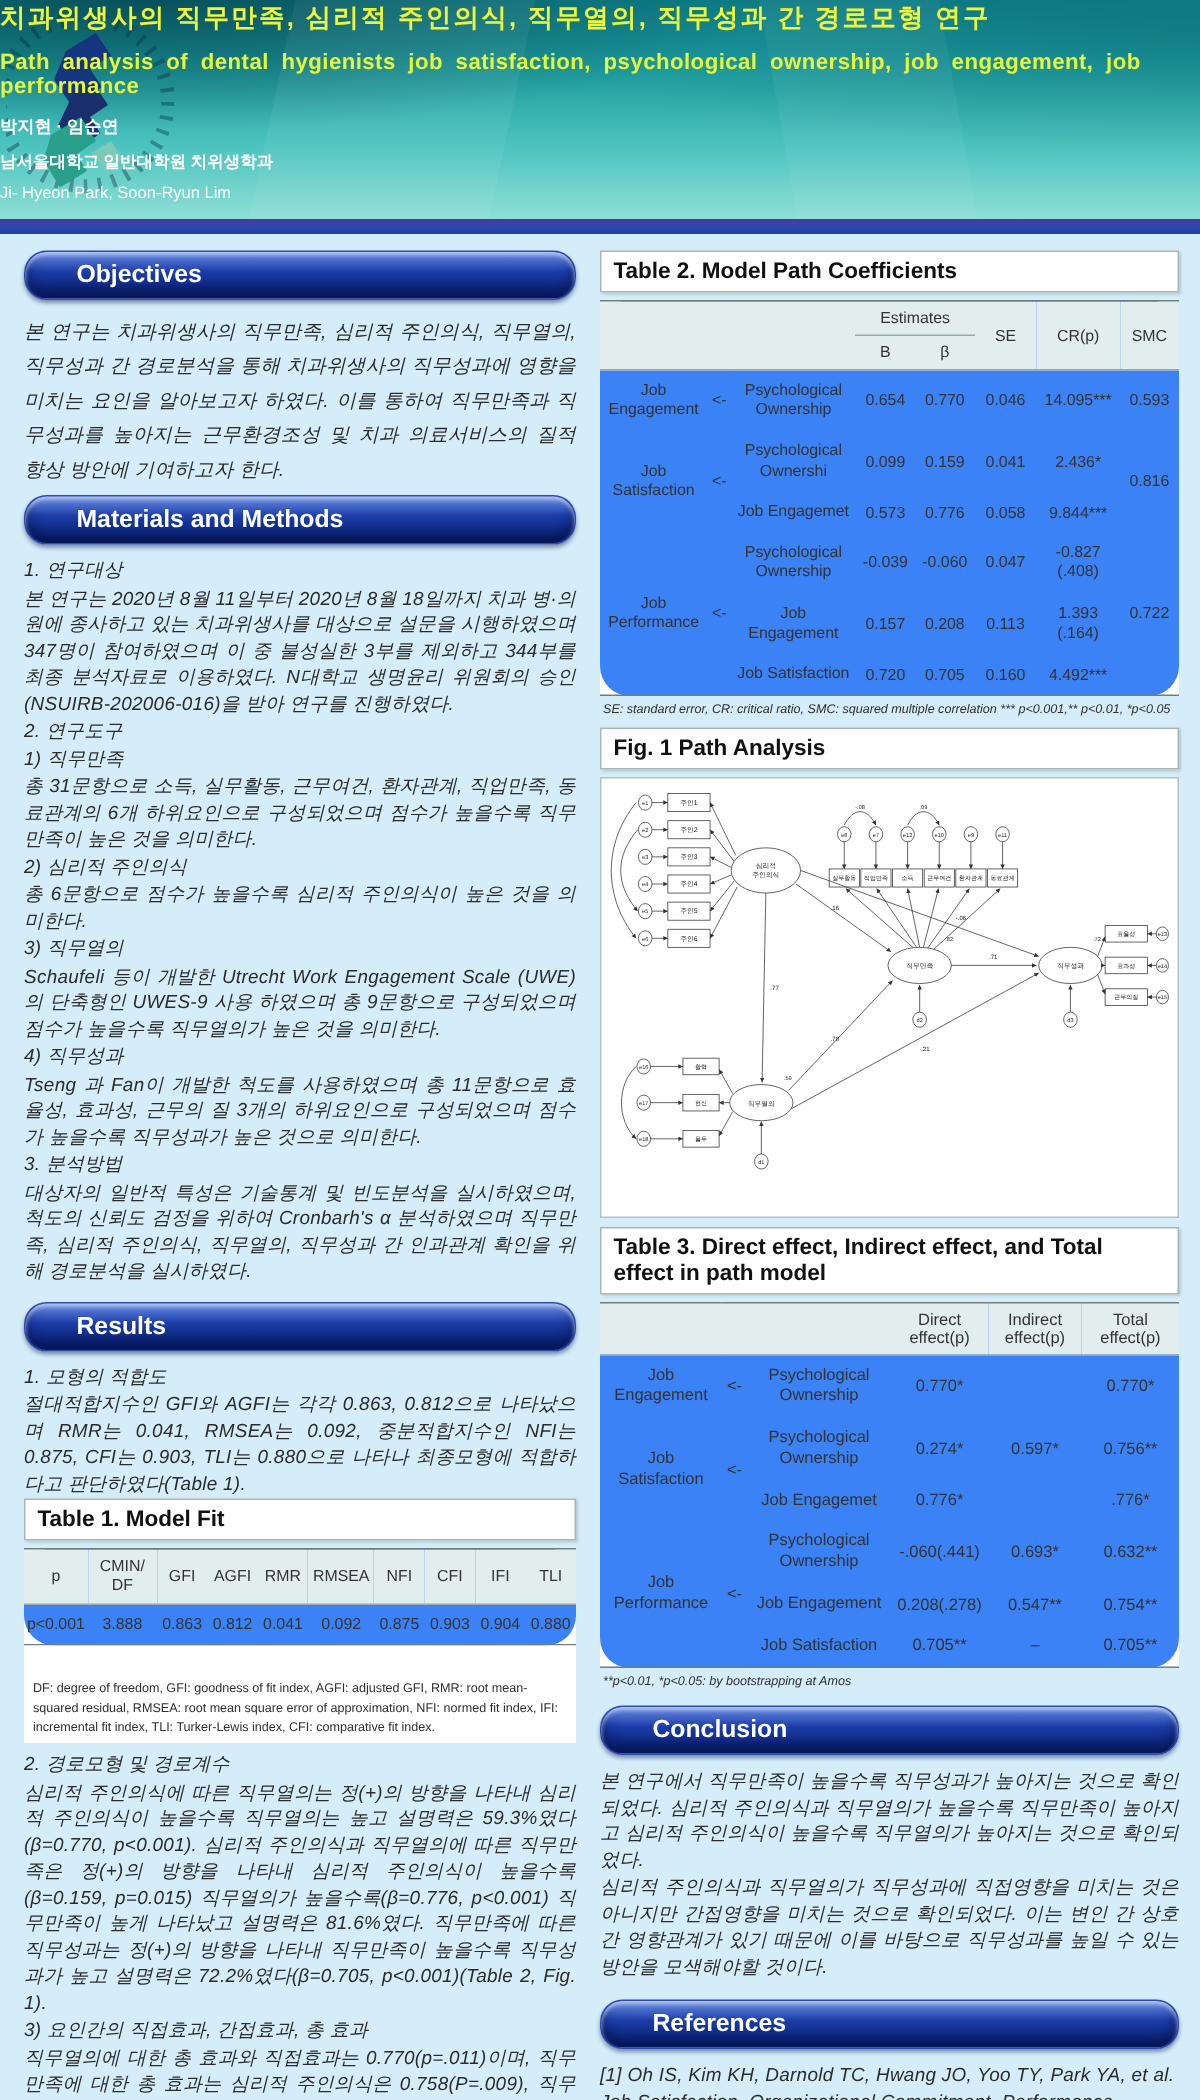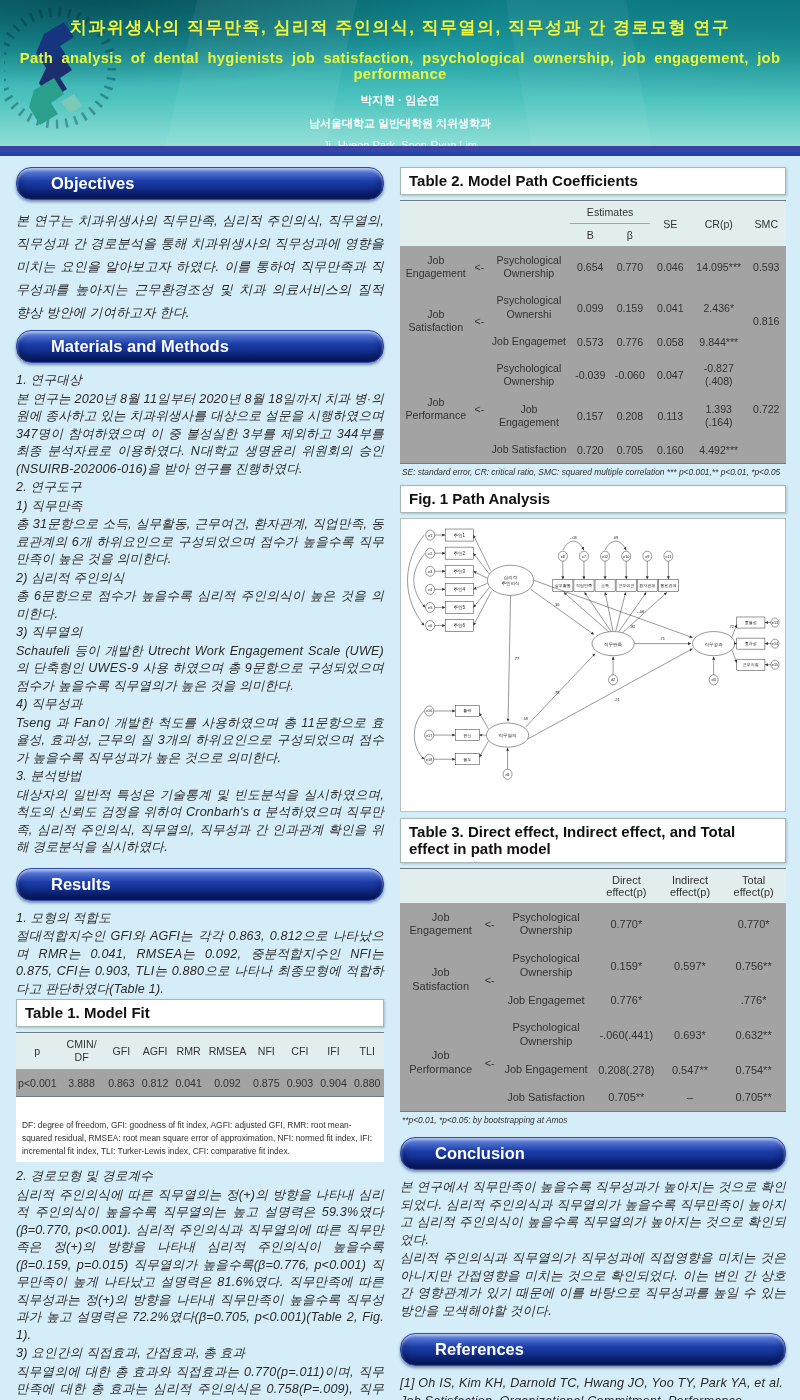--- a/index.html
+++ b/index.html
@@ -7,21 +7,21 @@
     font-family:"Liberation Sans","DejaVu Sans",sans-serif;color:#222;overflow:hidden;}
 
   
   .hdr{position:relative;height:146px;overflow:hidden;
     background:
       radial-gradient(ellipse at 12% 0%, rgba(4,55,66,.65), transparent 42%),
       radial-gradient(ellipse at 100% 15%, rgba(8,90,100,.35), transparent 45%),
       linear-gradient(180deg,#0e828a 0%,#1f9fa2 32%,#4ec4bf 68%,#8fdfd6 100%);}
   .hdr-facet1{position:absolute;left:180px;top:-20px;width:160px;height:200px;background:rgba(255,255,255,.06);transform:skewX(-12deg);}
   .hdr-facet2{position:absolute;left:520px;top:-20px;width:120px;height:200px;background:rgba(255,255,255,.05);transform:skewX(10deg);}
-  .hdr-inner{position:relative;text-align:center;padding-top:16px;z-index:2;}
+  .hdr-inner{position:relative;z-index:2;}
   .t-ko{font-size:17px;font-weight:bold;color:#edf43b;letter-spacing:1.5px;}
   .t-en{font-size:14.8px;font-weight:bold;color:#e6f63c;margin-top:11px;letter-spacing:.3px;word-spacing:4px;}
   .a-ko{margin-top:11px;font-size:11.5px;font-weight:bold;color:#fff;}
   .af-ko{margin-top:8px;font-size:11px;color:#fff;font-weight:bold;}
   .a-en{margin-top:8px;font-size:11px;font-weight:normal;color:#fff;}
   .logo{position:absolute;left:4px;top:2px;z-index:1;}
   .hdr-bar{height:10px;background:linear-gradient(180deg,#4a3a9c 0%,#2b49ae 55%,#23409e 100%);}
 
   
   .cols{display:flex;gap:16px;padding:11px 14px 0 16px;}
@@ -42,22 +42,22 @@
   .refs{text-align:left;}
   .refs p{margin:0 0 3px 0;line-height:17.8px;}
   .gap6{height:6px;} .gap10{height:10px;} .gap12{height:12px;}
 
   
   .ttitle{background:#fff;border:1px solid #a8b6b6;box-shadow:1px 1px 2px rgba(110,130,130,.4);
     padding:4px 8px 5px 8px;font-weight:bold;font-size:15px;color:#111;margin-bottom:5px;}
 
   
   .tpanel{background:#fff;}
-  table.data-t{width:100%;border-collapse:collapse;font-size:10.6px;color:#333;background:#a3a3a3;
-    border-top:1.6px solid #6e7e7e;border-bottom:1.6px solid #6e7e7e;}
+  table.data-t{width:100%;border-collapse:collapse;font-size:10.6px;color:#333;background:#3b82f6;
+    border-top:1.6px solid #6e7e7e;border-bottom:1.6px solid #6e7e7e;border-radius:20px;}
   .data-t thead th{background:#e2eeee;font-weight:normal;padding:5px 2px;border-bottom:1px solid #9aa8a8;text-align:center;}
   .data-t thead th.est{border-bottom:1px solid #9aa8a8;}
   .data-t thead th.sub{border-bottom:1px solid #9aa8a8;}
   .data-t td{padding:7px 2px;text-align:center;vertical-align:middle;}
   .data-t td.lft{line-height:1.25;}
   .ml{white-space:pre-line;line-height:1.25;}
   .fnote{font-size:8.4px;color:#2f2f2f;line-height:1.5;padding:22px 6px 5px 6px;background:#fff;}
   .fnote-plain{font-size:8.4px;color:#2f2f2f;line-height:1.4;padding:3px 2px 0 2px;font-style:italic;}
 
   
@@ -491,21 +491,21 @@
               <td>&lt;-</td>
               <td class="lft">Psychological Ownership</td>
               <td>0.770*</td>
               <td></td>
               <td>0.770*</td>
             </tr>
             <tr>
               <td class="lft" rowspan="2">Job Satisfaction</td>
               <td rowspan="2">&lt;-</td>
               <td class="lft">Psychological Ownership</td>
-              <td>0.159*</td>
+              <td>0.274*</td>
               <td>0.597*</td>
               <td>0.756**</td>
             </tr>
             <tr>
               <td class="lft">Job Engagemet</td>
               <td>0.776*</td>
               <td></td>
               <td>.776*</td>
             </tr>
             <tr>

